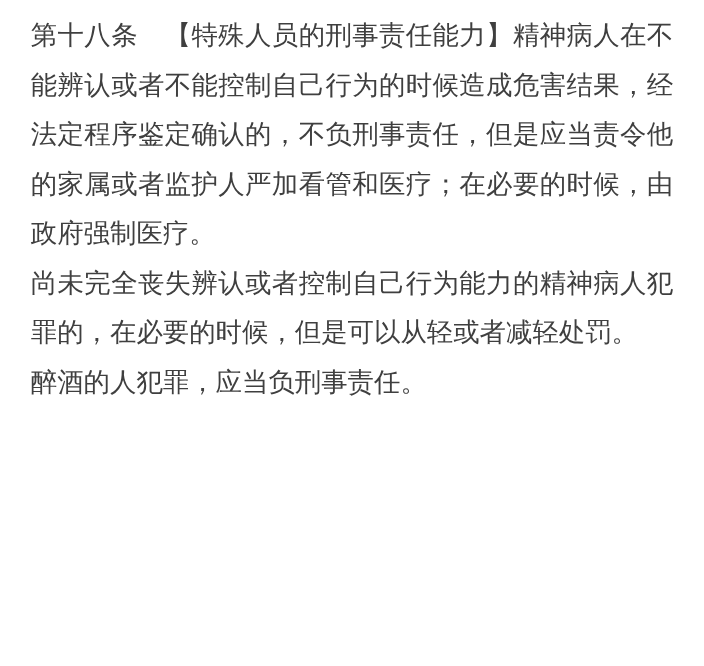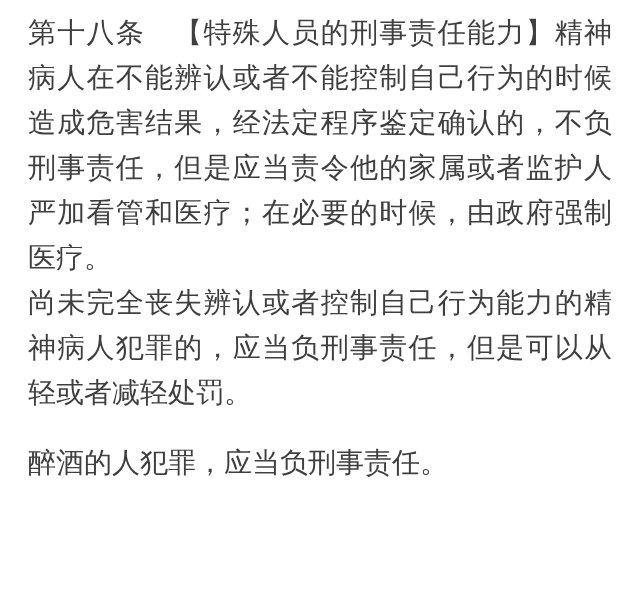--- a/index.html
+++ b/index.html
@@ -11,46 +11,45 @@
     height: 605px;
     background: var(--bg, #ffffff);
     overflow: hidden;
   }
   .page {
     box-sizing: border-box;
     width: 640px;
     height: 605px;
     padding: 10px 28px 0 28px;
     font-family: "DejaVu Sans", "Liberation Sans", sans-serif;
-    font-size: 28px;
+    font-size: 24px;
     line-height: 45px;
     font-weight: 300;
     color: var(--text-color, #3f3f3f);
     text-align: justify;
   }
   .para {
     margin: 0;
     padding: 0;
   }
   .highlight-box {
     margin: 15px -14px 20px -20px;
     border: 5px solid var(--highlight-border, #e03e2d);
     border-radius: 8px;
     padding: 7px 9px 7px 15px;
     background: var(--bg, #ffffff);
   }
   .para-drunk {
-    margin-top: 25px;
   }
 </style>
 </head>
 <body>
 
 <div class="page">
 
   <p class="para">第十八条　【特殊人员的刑事责任能力】精神病人在不能辨认或者不能控制自己行为的时候造成危害结果，经法定程序鉴定确认的，不负刑事责任，但是应当责令他的家属或者监护人严加看管和医疗；在必要的时候，由政府强制医疗。</p>
 
 
-  <p class="para">尚未完全丧失辨认或者控制自己行为能力的精神病人犯罪的，应当负刑事责任，但是可以从轻或者减轻处罚。</p>
+  <p class="para">尚未完全丧失辨认或者控制自己行为能力的精神病人犯罪的，在必要的时候，但是可以从轻或者减轻处罚。</p>
 
   <p class="para para-drunk">醉酒的人犯罪，应当负刑事责任。</p>
 
 </div>
 
 </body></html>

